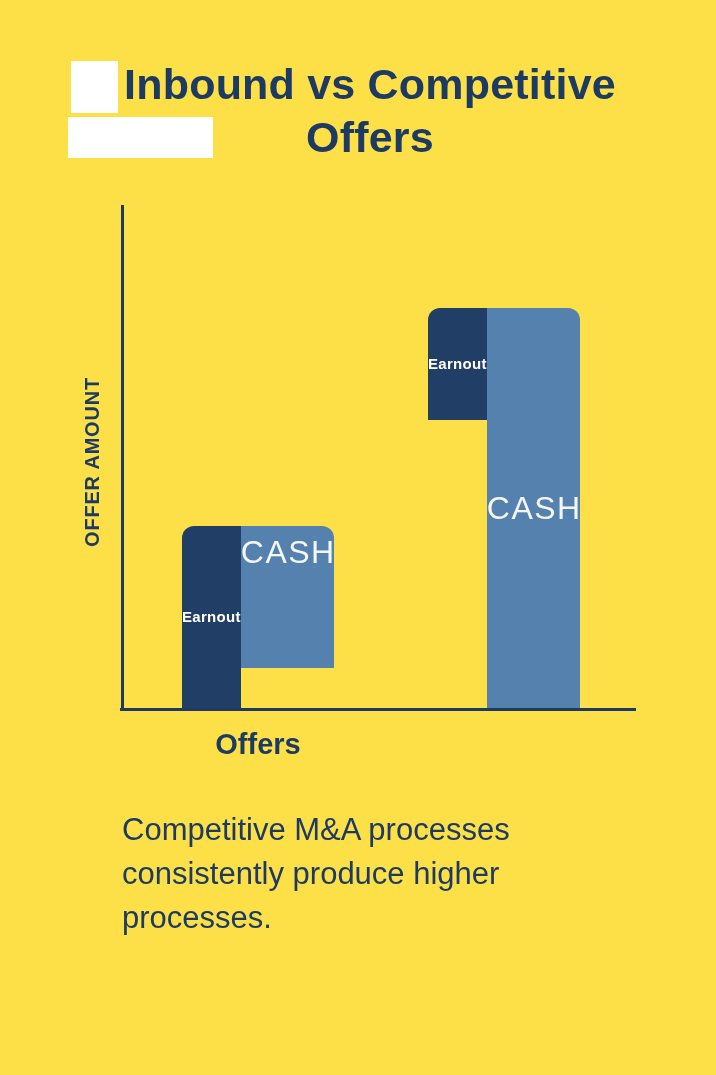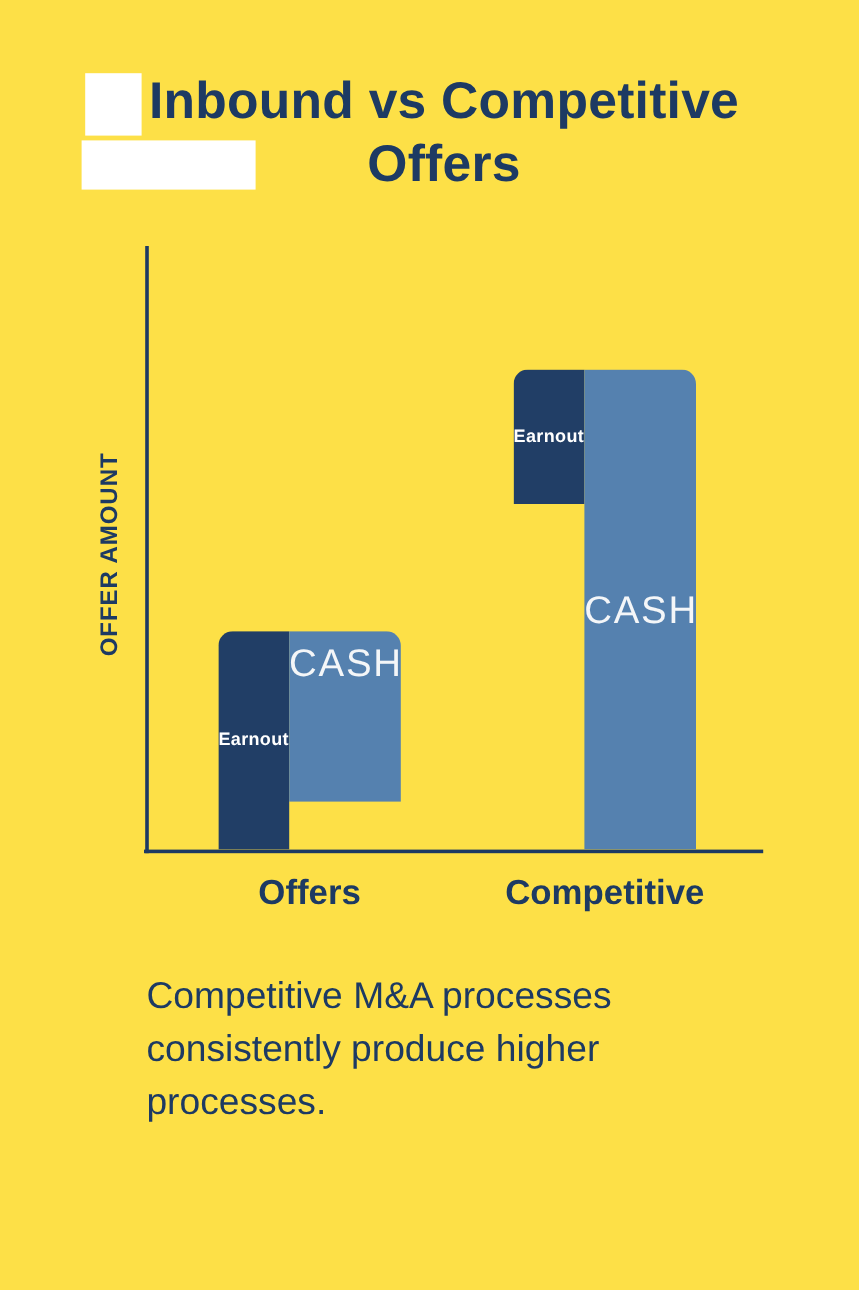--- a/index.html
+++ b/index.html
@@ -138,21 +138,20 @@
     </div>
     <div class="seg cash" style="height: 399.74px;">
       <span class="cash-label">CASH</span>
     </div>
   </div>
 
   <div class="x-label l1">
     <div>Offers</div>
   </div>
   <div class="x-label l2">
-    <div>Competitive</div>
   </div>
 
   <div class="caption">
     <div>Competitive M&amp;A processes</div>
     <div>consistently produce higher</div>
     <div>processes.</div>
   </div>
 
 </div>
 

